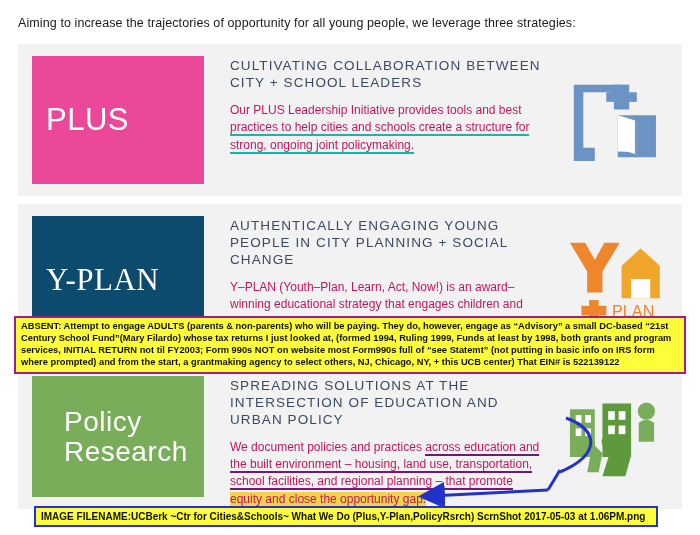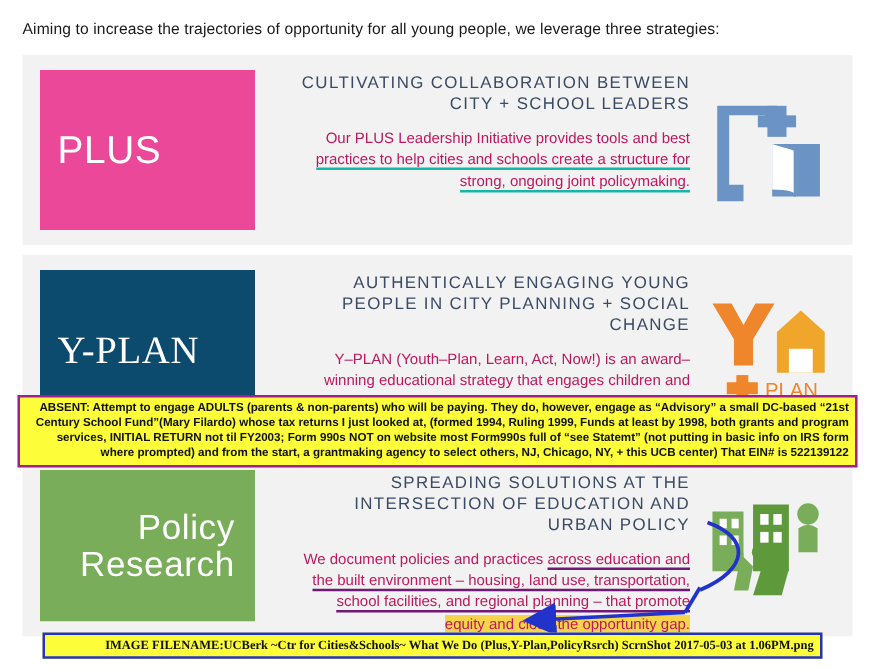--- a/index.html
+++ b/index.html
@@ -11,21 +11,20 @@
     height: 535px;
     background: #ffffff;
     font-family: "Liberation Sans", sans-serif;
     position: relative;
     overflow: hidden;
   }
   .page {
     position: relative;
     width: 588px;
     height: 535px;
-    text-align: right;
   }
   .intro {
     position: absolute;
     left: 18px;
     top: 16px;
     font-size: 12.5px;
     color: #1a1a1a;
     letter-spacing: 0.1px;
   }
 
@@ -124,21 +123,20 @@
     height: 21px;
     background: #fdfd3a;
     border: 2px solid #2233cc;
     box-sizing: border-box;
     padding: 3px 5px;
     font-size: 10px;
     font-weight: bold;
     color: #111111;
     white-space: nowrap;
     overflow: hidden;
-    font-family: Liberation Serif, serif;
   }
 
   .arrow-svg {
     position: absolute;
     left: 0;
     top: 0;
     width: 700px;
     height: 535px;
     pointer-events: none;
   }

